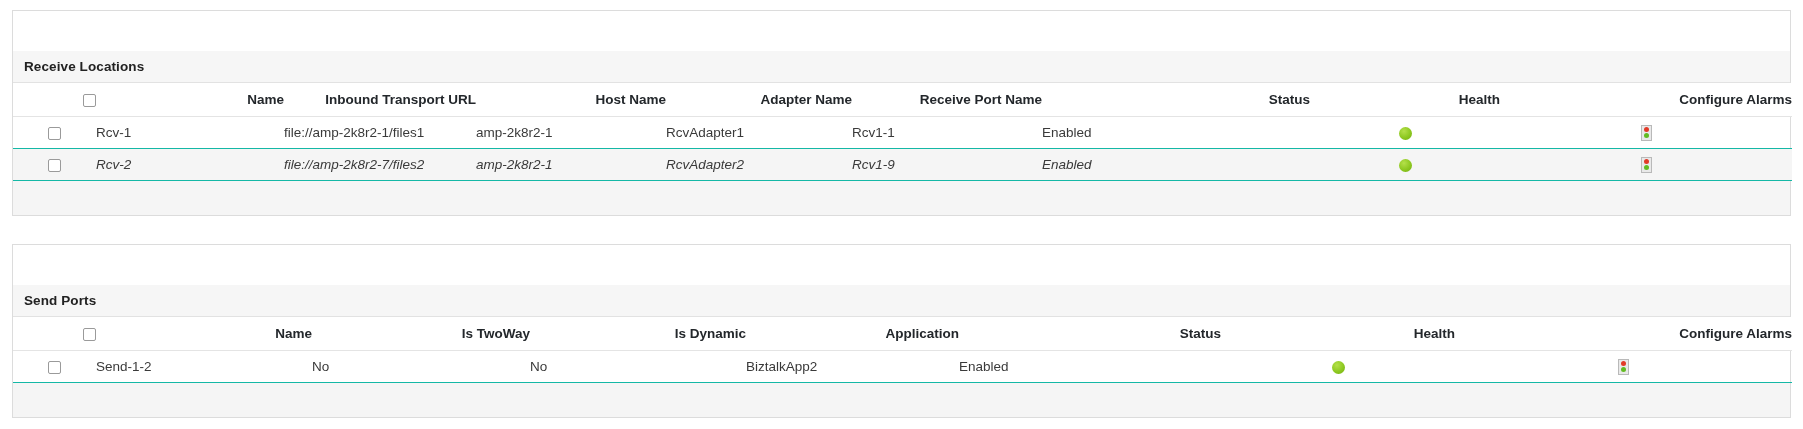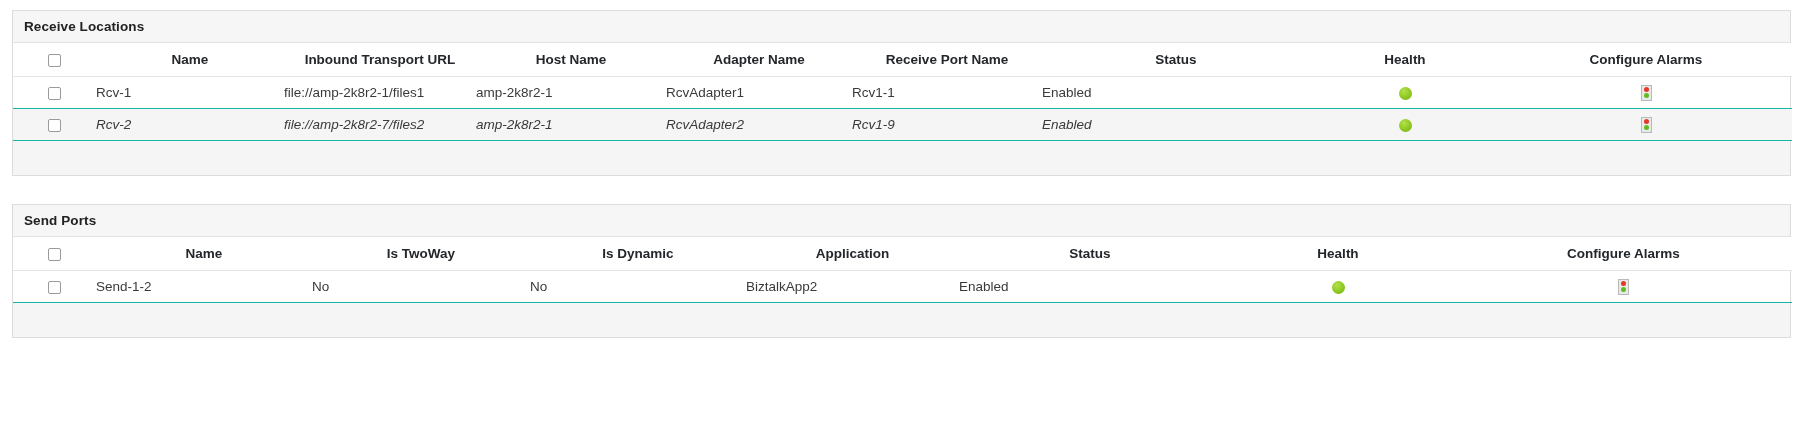--- a/index.html
+++ b/index.html
@@ -37,38 +37,39 @@
   .panel-title {
     background: #f6f6f6;
     border-bottom: 1px solid #e2e2e2;
     height: 31px;
     line-height: 31px;
     padding: 0 0 0 11px;
     font-size: 13.5px;
     font-weight: bold;
     color: #222222;
     letter-spacing: 0.1px;
+    margin-top: 40px;
   }
 
   table.grid {
     width: 100%;
     border-collapse: collapse;
     table-layout: fixed;
     font-size: 13.5px;
     color: #333333;
   }
 
   table.grid thead th {
     background: #ffffff;
     border-bottom: 1px solid #e4e4e4;
     height: 33px;
     font-size: 13.5px;
     font-weight: bold;
     color: #23272b;
-    text-align: center;
+    text-align: right;
     padding: 0;
     vertical-align: middle;
     white-space: nowrap;
   }
 
   table.grid tbody td {
     height: 31px;
     border-bottom: 1px solid #14b8a6;
     padding: 0;
     vertical-align: middle;

